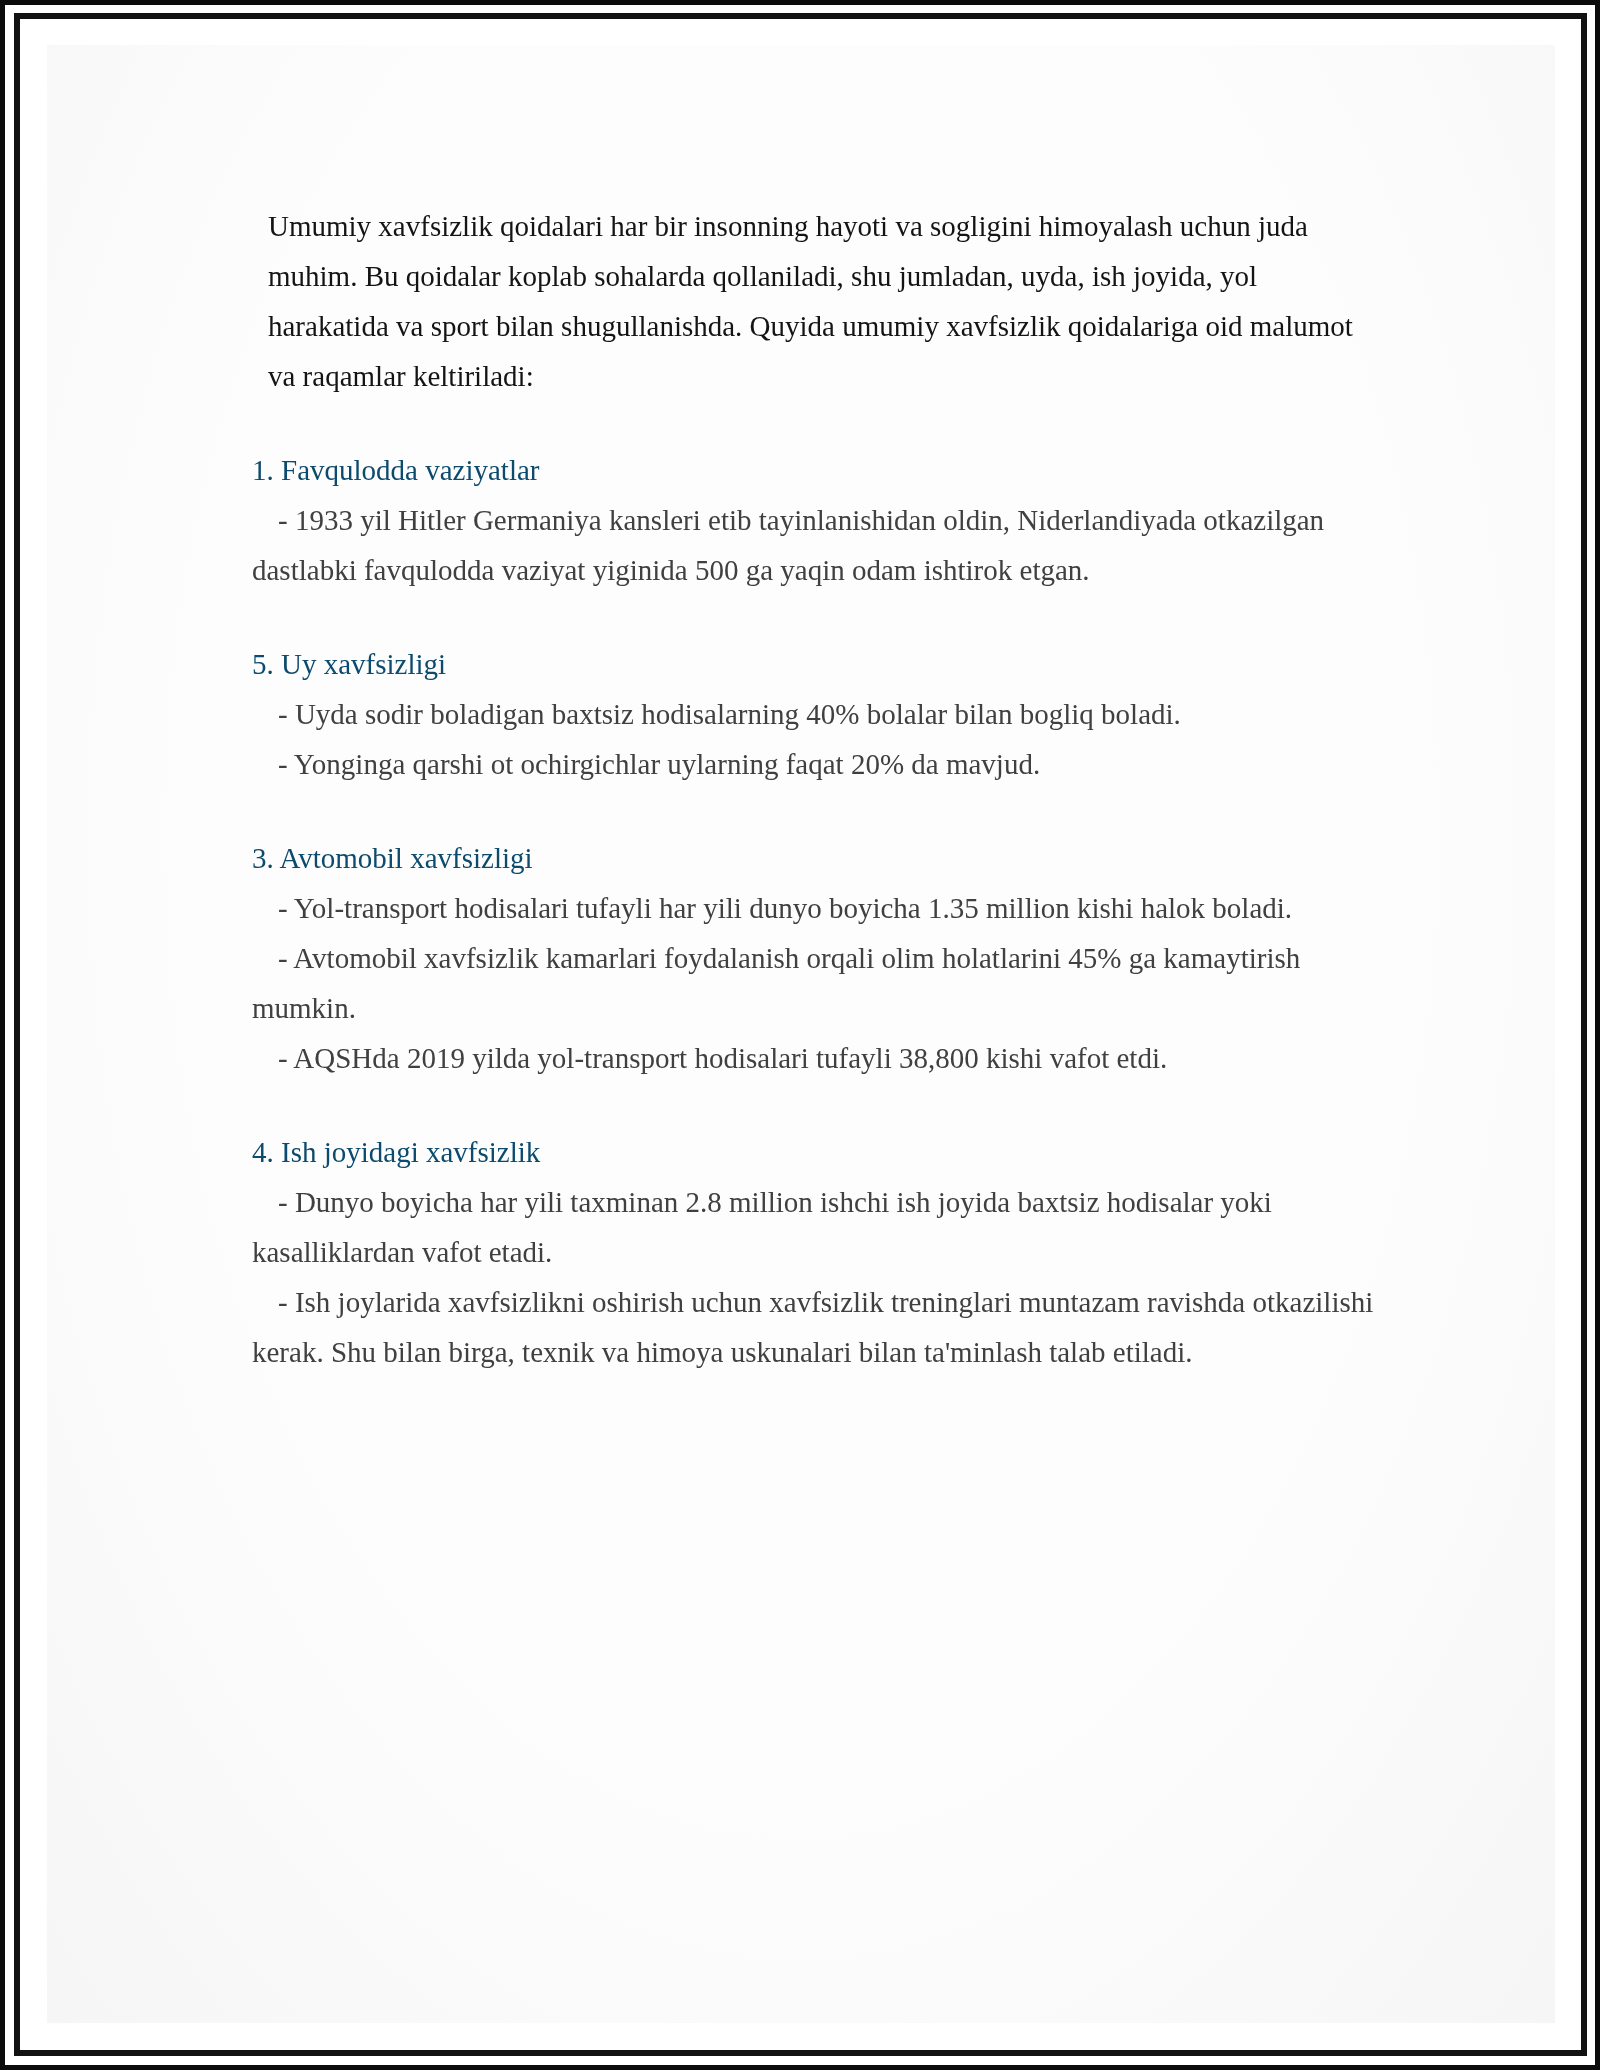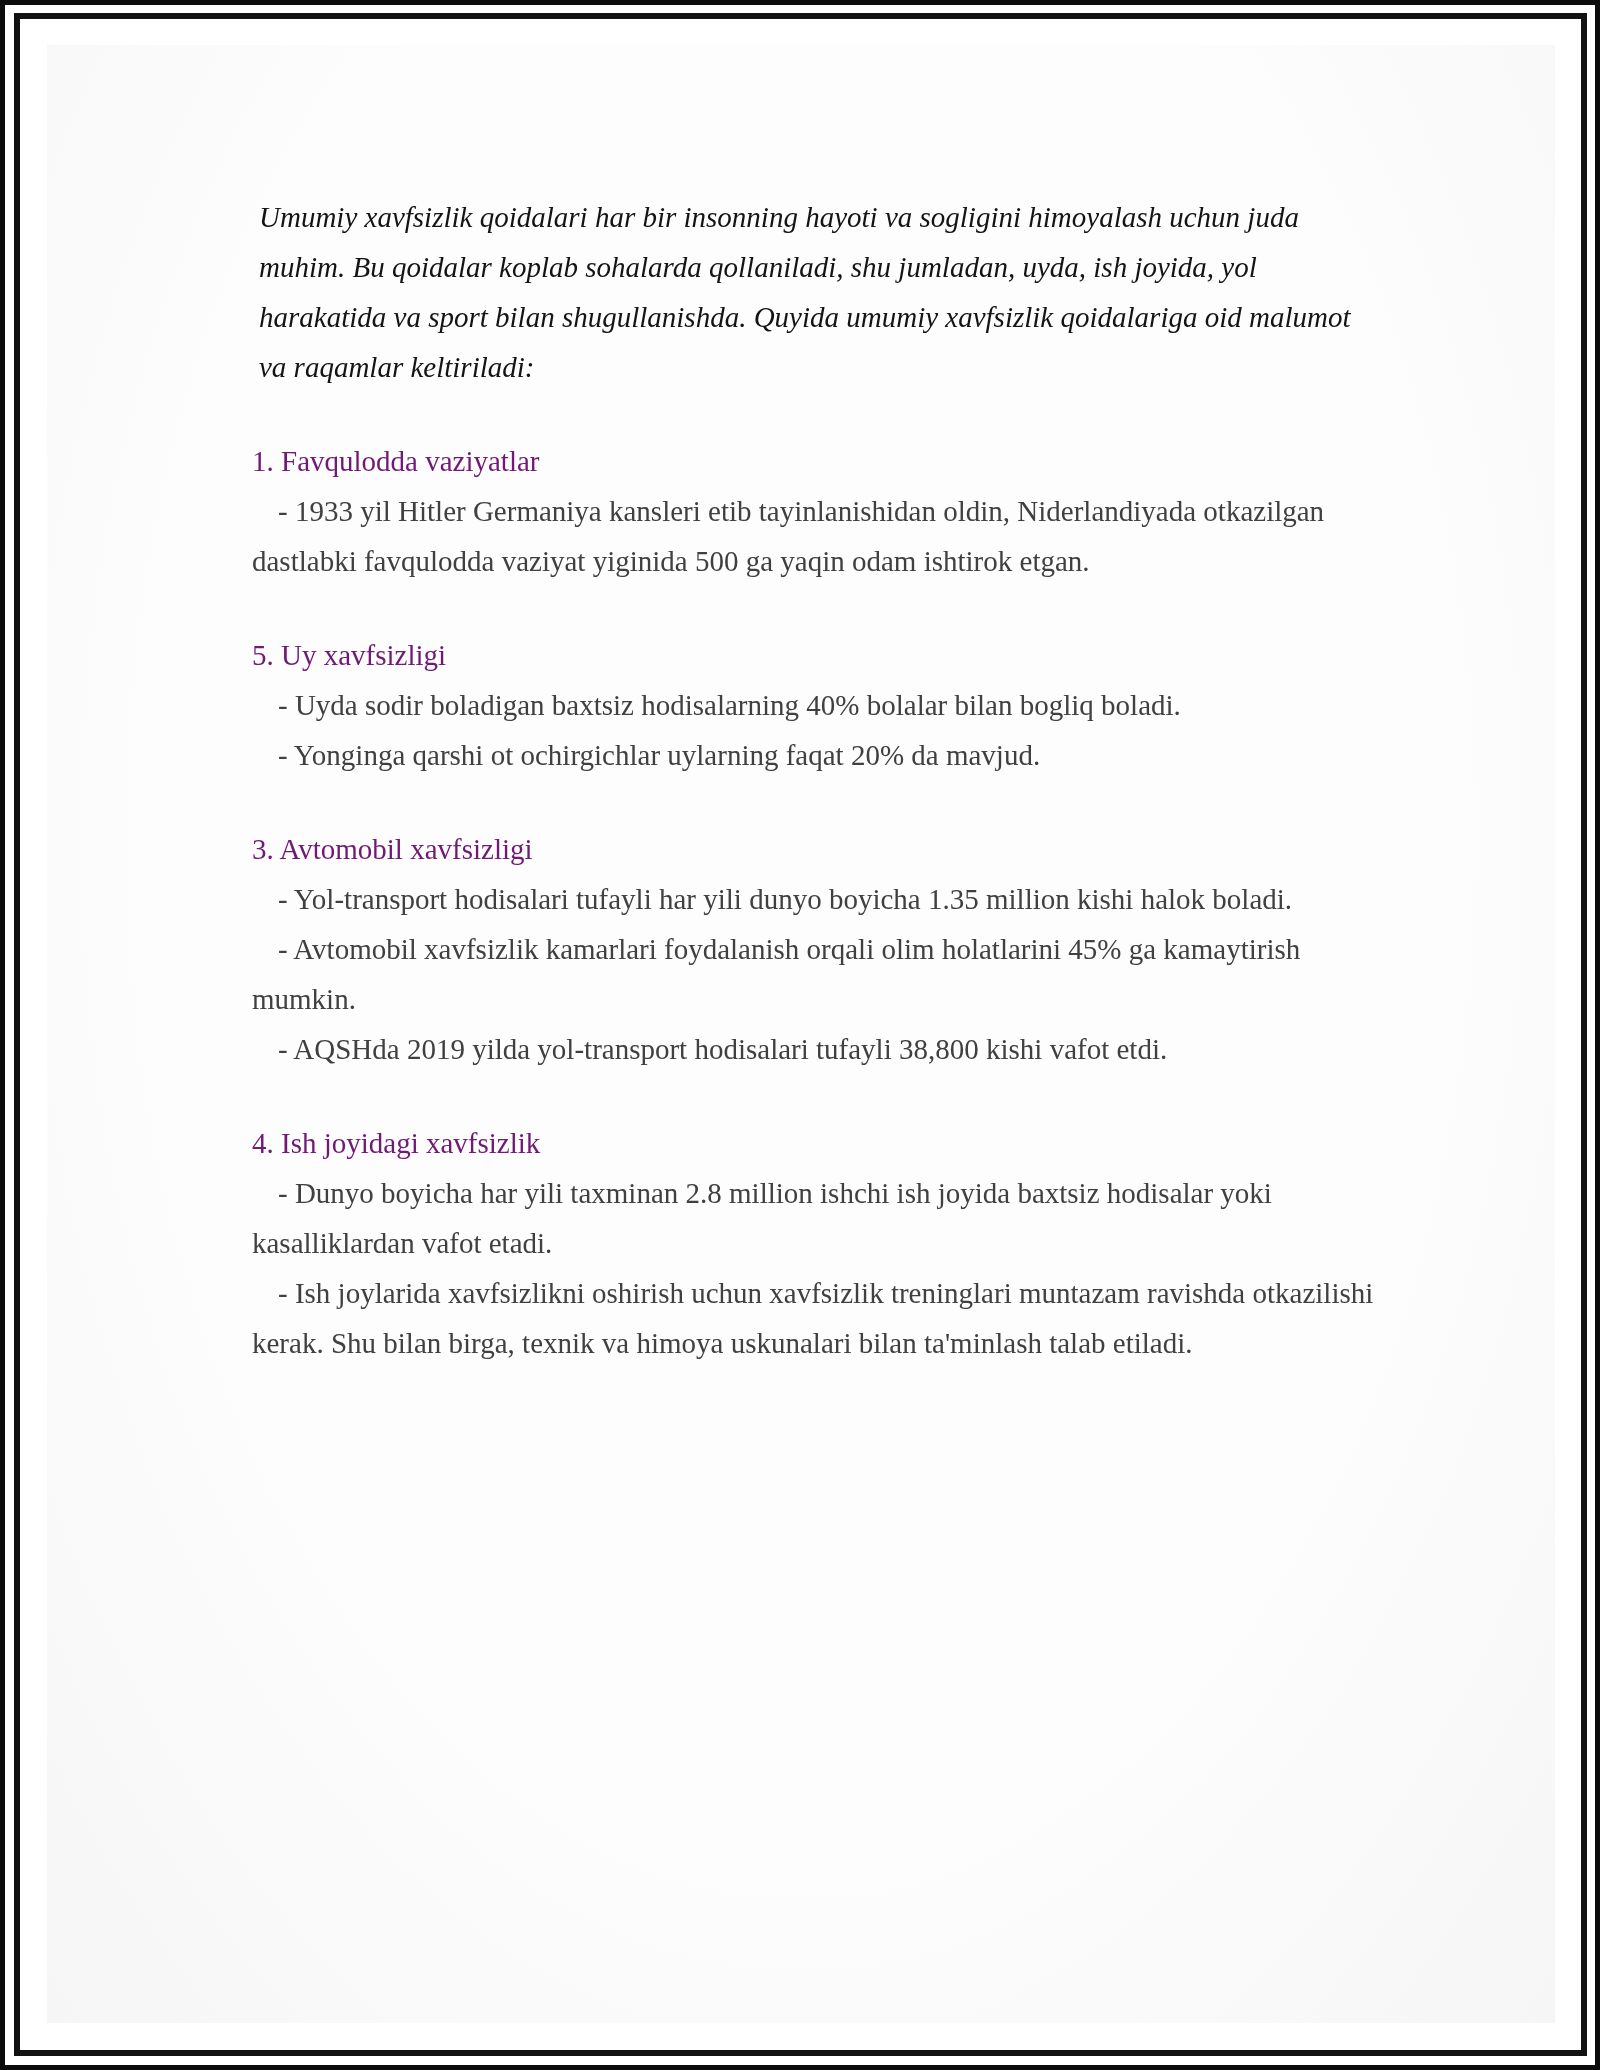--- a/index.html
+++ b/index.html
@@ -64,35 +64,34 @@
     font-weight: bold;
     line-height: 1.25;
     margin: 0 0 34px 0;
     letter-spacing: 0.1px;
     color: #0d0d0d;
   }
 
   .intro-paragraph {
     font-size: 29px;
     line-height: 50px;
-    margin: 7px;
+    margin: 16px;
     color: #141414;
     white-space: pre-line;
-    font-style: italic;
   }
 
   .section-block {
     margin-top: 44px;
   }
 
   .section-heading {
     font-size: 29px;
     line-height: 50px;
     margin: 0;
-    color: #701a75;
+    color: #0c4a6e;
   }
 
   .bullet-line {
     font-size: 29px;
     line-height: 50px;
     margin: 0;
     color: #404040;
     text-indent: 26px;
   }
 

